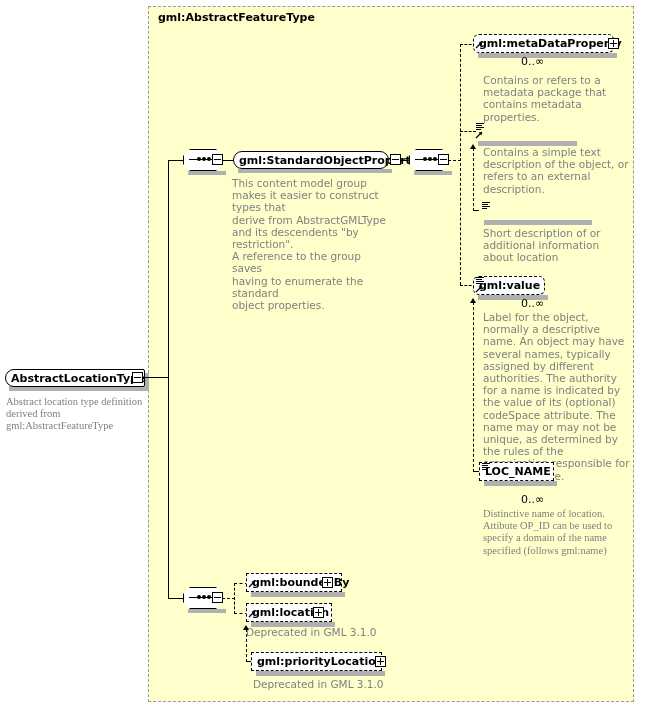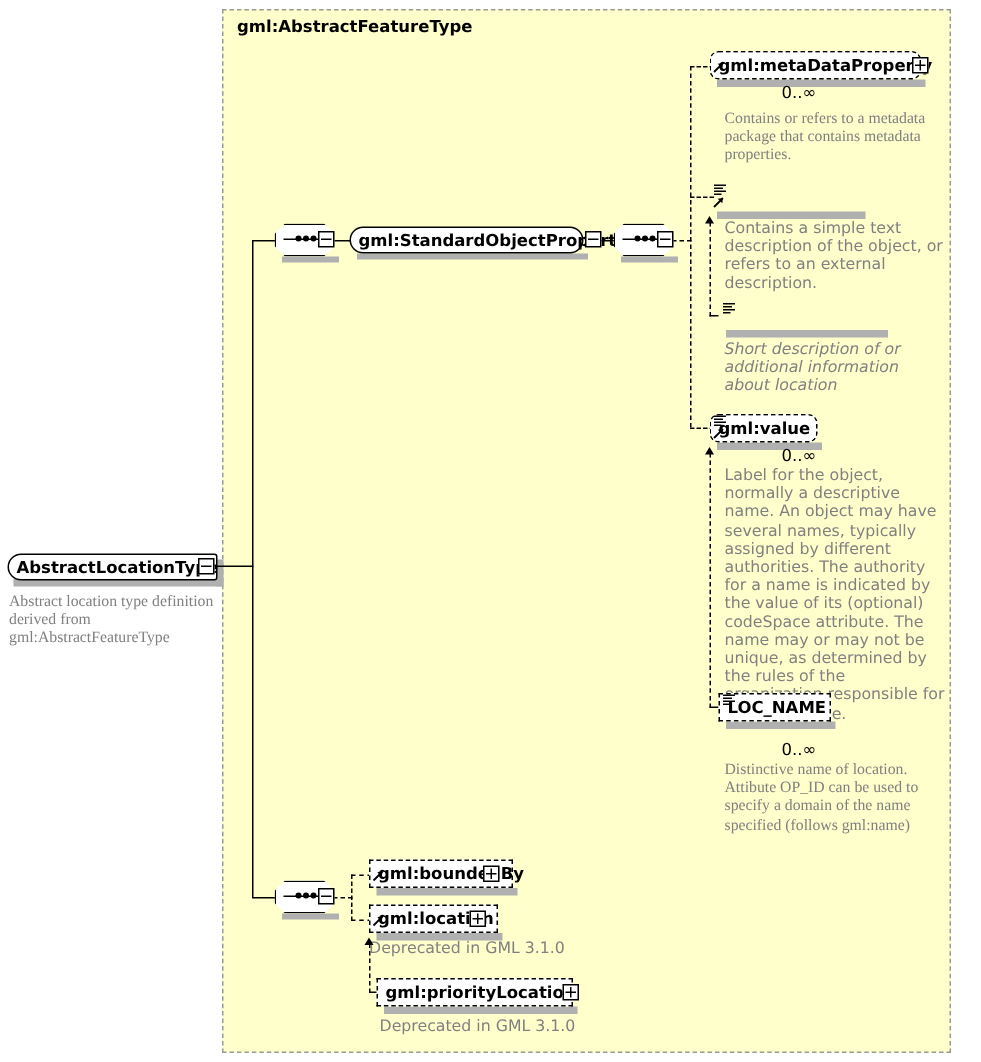--- a/index.html
+++ b/index.html
@@ -162,20 +162,26 @@
   </div>
   <div class="pm-out" style="left:212px;top:154px;"></div>
   <div class="ln sl h" style="left:222px;top:160px;width:13px;height:1px;"></div>
 
   <div class="shadow" style="left:238px;top:169px;width:154px;height:4px;"></div>
   <div class="node rounded" style="left:233px;top:151px;width:156px;height:18px;border-radius:9px;">
     <span class="label">gml:StandardObjectProperties</span>
   </div>
   <div class="pm-out" style="left:390px;top:154px;"></div>
 
+  <div class="doc" style="left:232px;top:177px;width:160px;">This content model group makes it easier to construct types that
+    derive from AbstractGMLType
+and its descendents "by restriction".
+    A reference to the group saves
+having to enumerate the standard
+object properties.</div>
 
   <div class="ln sl h" style="left:400px;top:160px;width:10px;height:1px;"></div>
 
   <div class="shadow" style="left:414px;top:171px;width:38px;height:4px;"></div>
   <div class="seq" style="left:409px;top:149px;">
     <div class="oct"></div>
     <div class="bar"></div>
     <div class="d" style="left:14px;"></div>
     <div class="d" style="left:19px;"></div>
     <div class="d" style="left:24px;"></div>
@@ -193,21 +199,21 @@
     <span class="label">gml:metaDataProperty</span>
   </div>
   <div class="pm-out plus" style="left:608px;top:38px;"></div>
   <div class="refarrow" style="left:475px;top:40px;">
     <svg width="9" height="9">
         <path d="M1 8 L7 2" stroke="#000" stroke-width="1.2" fill="none"></path>
         <path d="M7 2 L3.5 2.5 L6.5 5.5 Z" fill="#000"></path>
       </svg>
   </div>
   <div class="occur" style="left:521px;top:55px;">0..∞</div>
-  <div class="doc" style="left:483px;top:74px;width:146px;font-family:Liberation Serif, serif;">Contains or refers to a metadata package that contains metadata properties.</div>
+  <div class="doc" style="left:483px;top:74px;width:146px;">Contains or refers to a metadata package that contains metadata properties.</div>
 
   <div class="shadow" style="left:478px;top:141px;width:99px;height:5px;"></div>
   <div class="stglyph" style="left:476px;top:123px;">
     <i></i>
       <i></i>
       <i></i>
       <i></i>
   </div>
   <div class="refarrow" style="left:475px;top:130px;">
     <svg width="9" height="9">
@@ -221,21 +227,21 @@
   <div class="dl h" style="left:473px;top:210px;width:6px;"></div>
   <div class="tri" style="left:470px;top:144px;"></div>
 
   <div class="shadow" style="left:484px;top:220px;width:108px;height:5px;"></div>
   <div class="stglyph" style="left:482px;top:202px;">
     <i></i>
       <i></i>
       <i></i>
       <i></i>
   </div>
-  <div class="doc" style="left:483px;top:227px;width:146px;font-style:italic;">Short description of or additional information about location</div>
+  <div class="doc" style="left:483px;top:227px;width:146px;">Short description of or additional information about location</div>
 
   <div class="shadow" style="left:478px;top:295px;width:70px;height:5px;"></div>
   <div class="node dashed rounded" style="left:473px;top:276px;width:72px;height:19px;">
     <span class="label">gml:value</span>
   </div>
   <div class="stglyph" style="left:476px;top:277px;">
     <i></i>
       <i></i>
       <i></i>
       <i></i>

